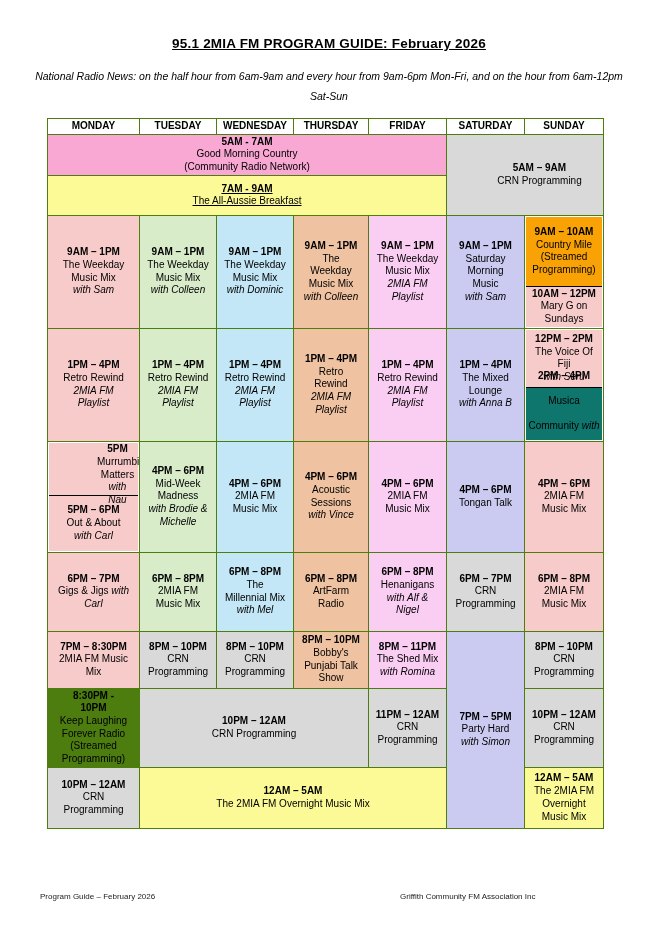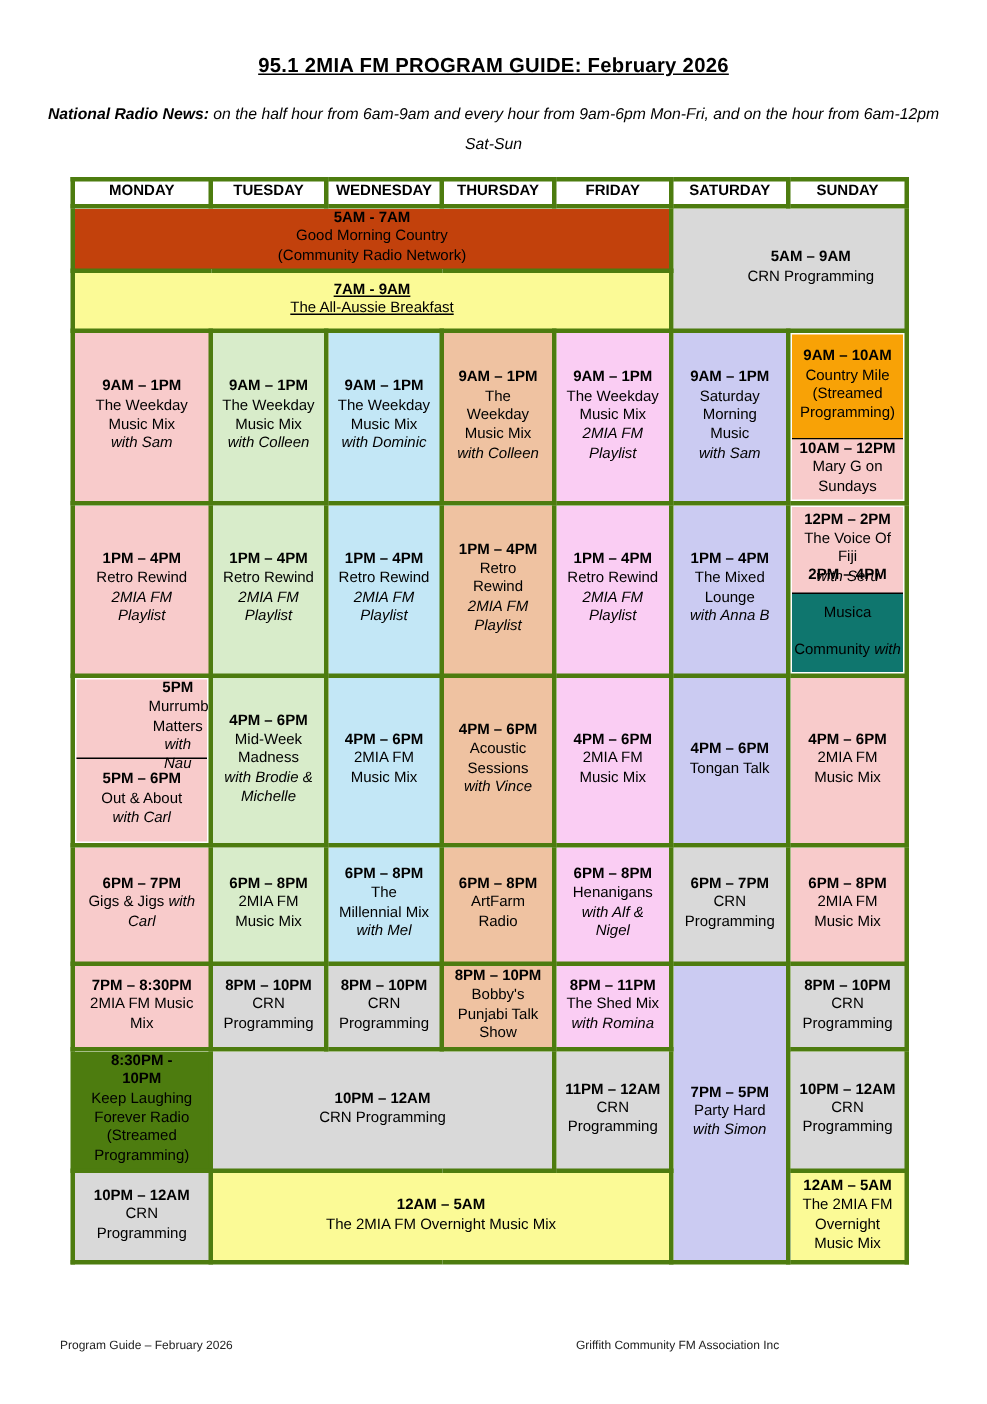--- a/index.html
+++ b/index.html
@@ -9,27 +9,27 @@
     position:relative;overflow:hidden;
   }
   .title{
     margin:36px 0 0;text-align:center;font-weight:bold;font-size:13.5px;
     text-decoration:underline;letter-spacing:.2px;
   }
   .subtitle{
     margin:15px auto 0;width:600px;text-align:center;font-style:italic;
     font-size:10.5px;line-height:1.95;
   }
-  .subtitle .bold{font-weight:bold;margin-top:20px;}
+  .subtitle .bold{font-weight:normal;margin-top:20px;}
   table.guide{
     border-collapse:collapse;table-layout:fixed;width:556px;
     margin:11px 0 0 47px;font-size:10px;line-height:1.27;
   }
   table.guide th,table.guide td{
-    border:3px solid #4d7c0f;text-align:center;vertical-align:middle;
+    border:1px solid #4d7c0f;text-align:center;vertical-align:middle;
     padding:1px;overflow:hidden;box-sizing:border-box;margin-top:12px;
   }
   table.guide th{font-size:10px;font-weight:bold;padding:1px 0;background:#fff;}
   tr.ra{height:41px}
   tr.rb{height:40px}
   tr.rc{height:111px}
   tr.rd{height:112px}
   tr.re{height:110px}
   tr.rf{height:79px}
   tr.rg{height:57px}
@@ -41,21 +41,21 @@
     box-sizing:border-box;width:100%;
   }
   .sub.topcell{border-bottom:1px solid #000;justify-content:center;}
   .line{width:100%;}
   .line .b{font-weight:bold;}
   .line .i{font-style:italic;}
   .footer-left,.footer-right{
     position:absolute;top:892px;font-size:8px;color:#222;
   }
   .footer-left{left:40px;}
-  .footer-right{left:384px;}
+  .footer-right{left:400px;}
 </style>
 </head>
 <body>
 
 <div class="title">95.1 2MIA FM PROGRAM GUIDE: February 2026</div>
 
 <div class="subtitle">
   <span class="bold">National Radio News:</span><span> on the half hour from 6am-9am and every hour from 9am-6pm Mon-Fri, and on the hour from 6am-12pm Sat-Sun</span>
 </div>
 
@@ -73,21 +73,21 @@
       <tr>
     <th>MONDAY</th>
     <th>TUESDAY</th>
     <th>WEDNESDAY</th>
     <th>THURSDAY</th>
     <th>FRIDAY</th>
     <th>SATURDAY</th>
     <th>SUNDAY</th>
   </tr>
   <tr class="ra">
-    <td colspan="5" style="background: #c2410c;">
+    <td colspan="5" style="background: #f9a8d4;">
           <div class="line"><span class="b">5AM - 7AM</span></div>
           <div class="line"><span>Good Morning Country</span></div>
           <div class="line"><span>(Community Radio Network)</span></div>
         </td>
     <td colspan="2" rowspan="2" style="background: rgb(217, 217, 217); padding-left: 30px;">
           <div class="line"><span class="b">5AM – 9AM</span></div>
           <div class="line"><span>CRN Programming</span></div>
         </td>
   </tr>
   <tr class="rb">

